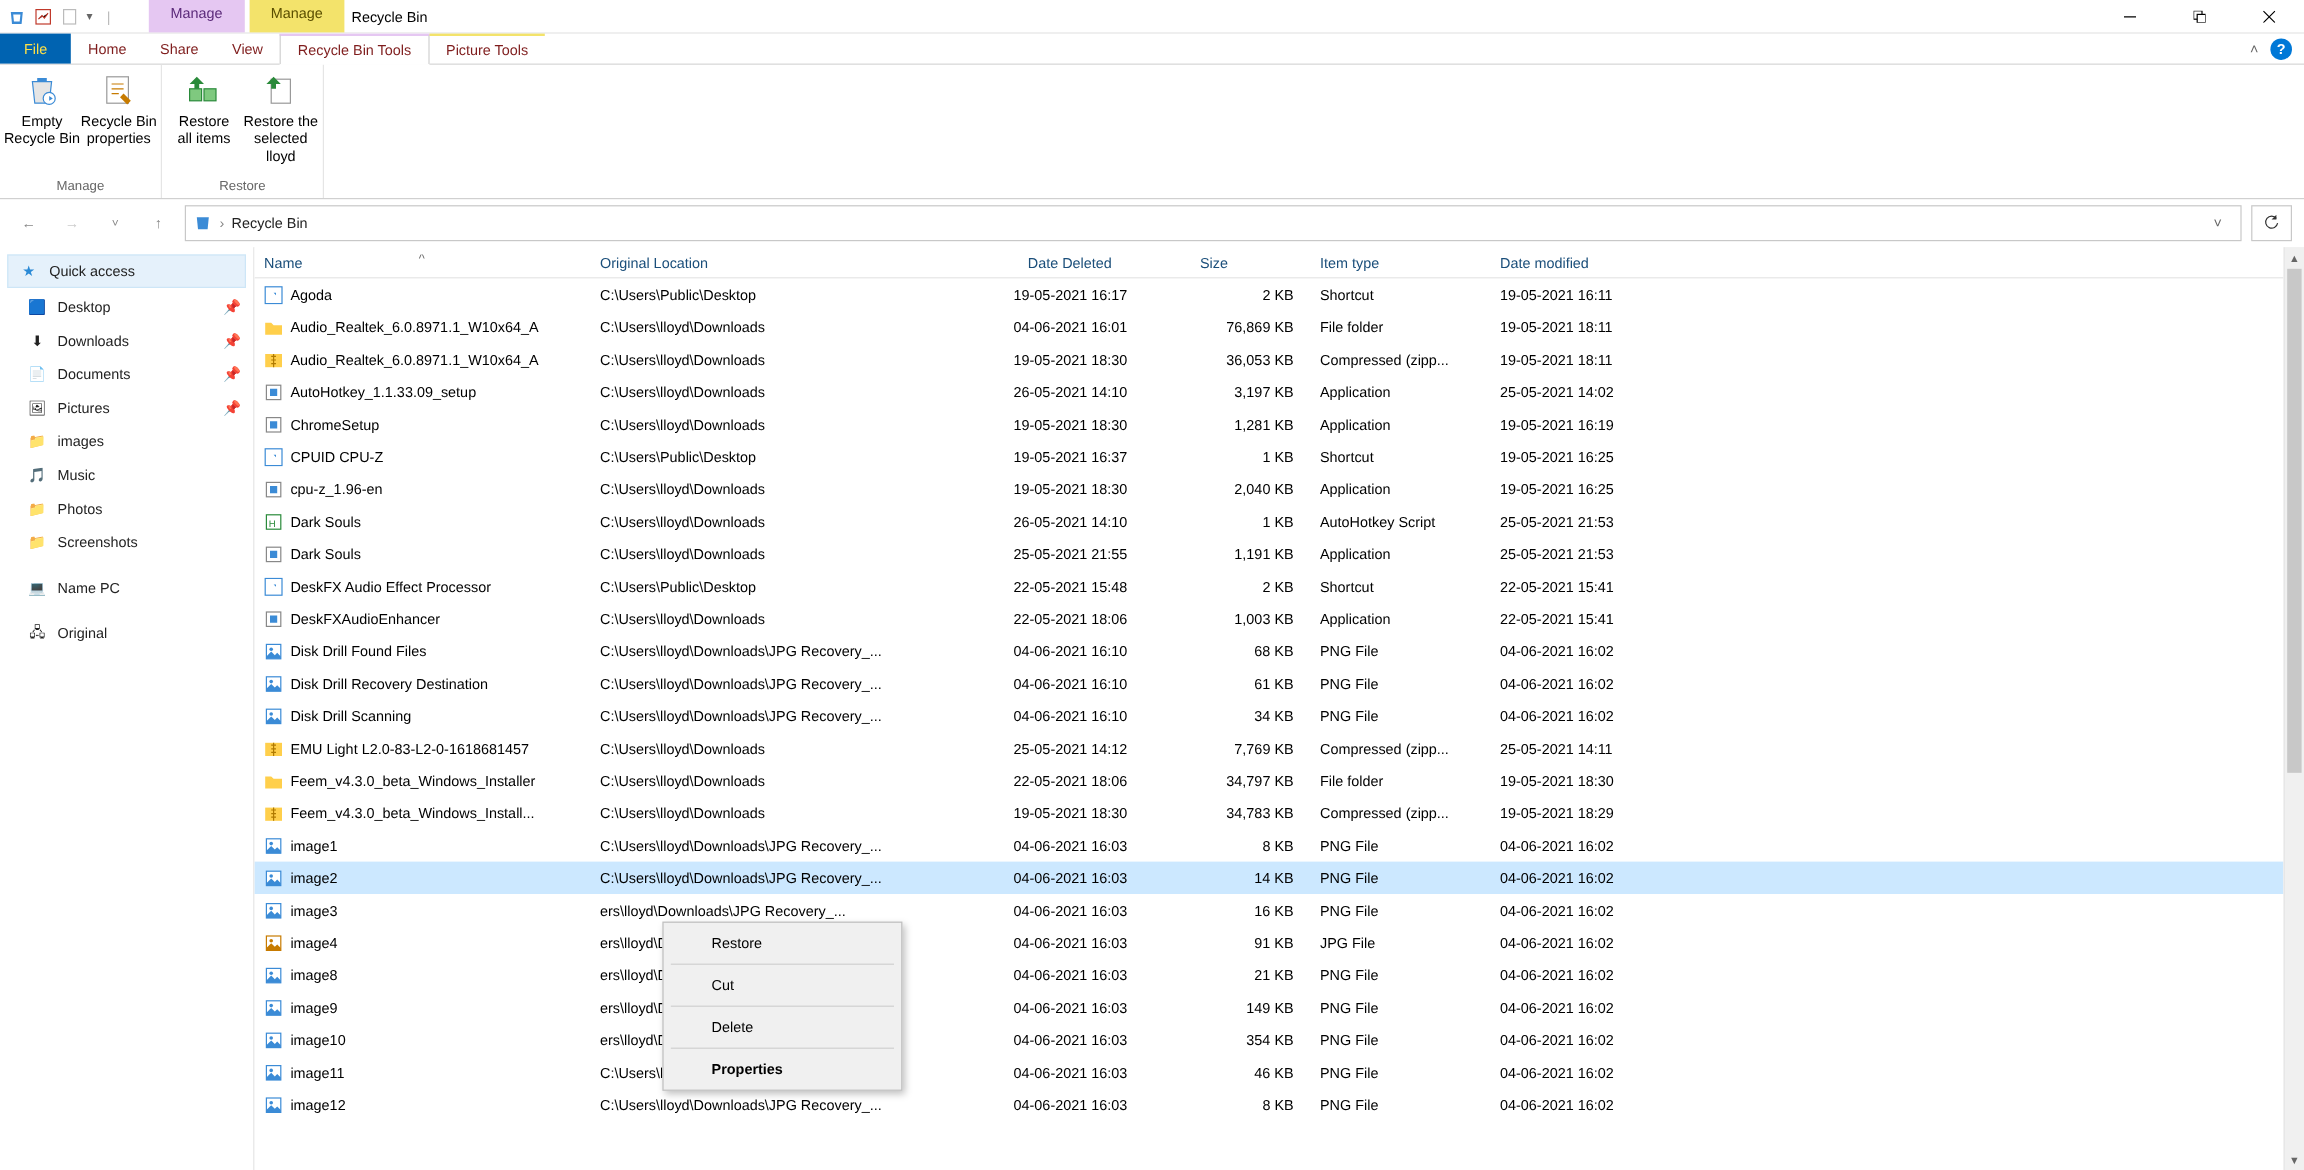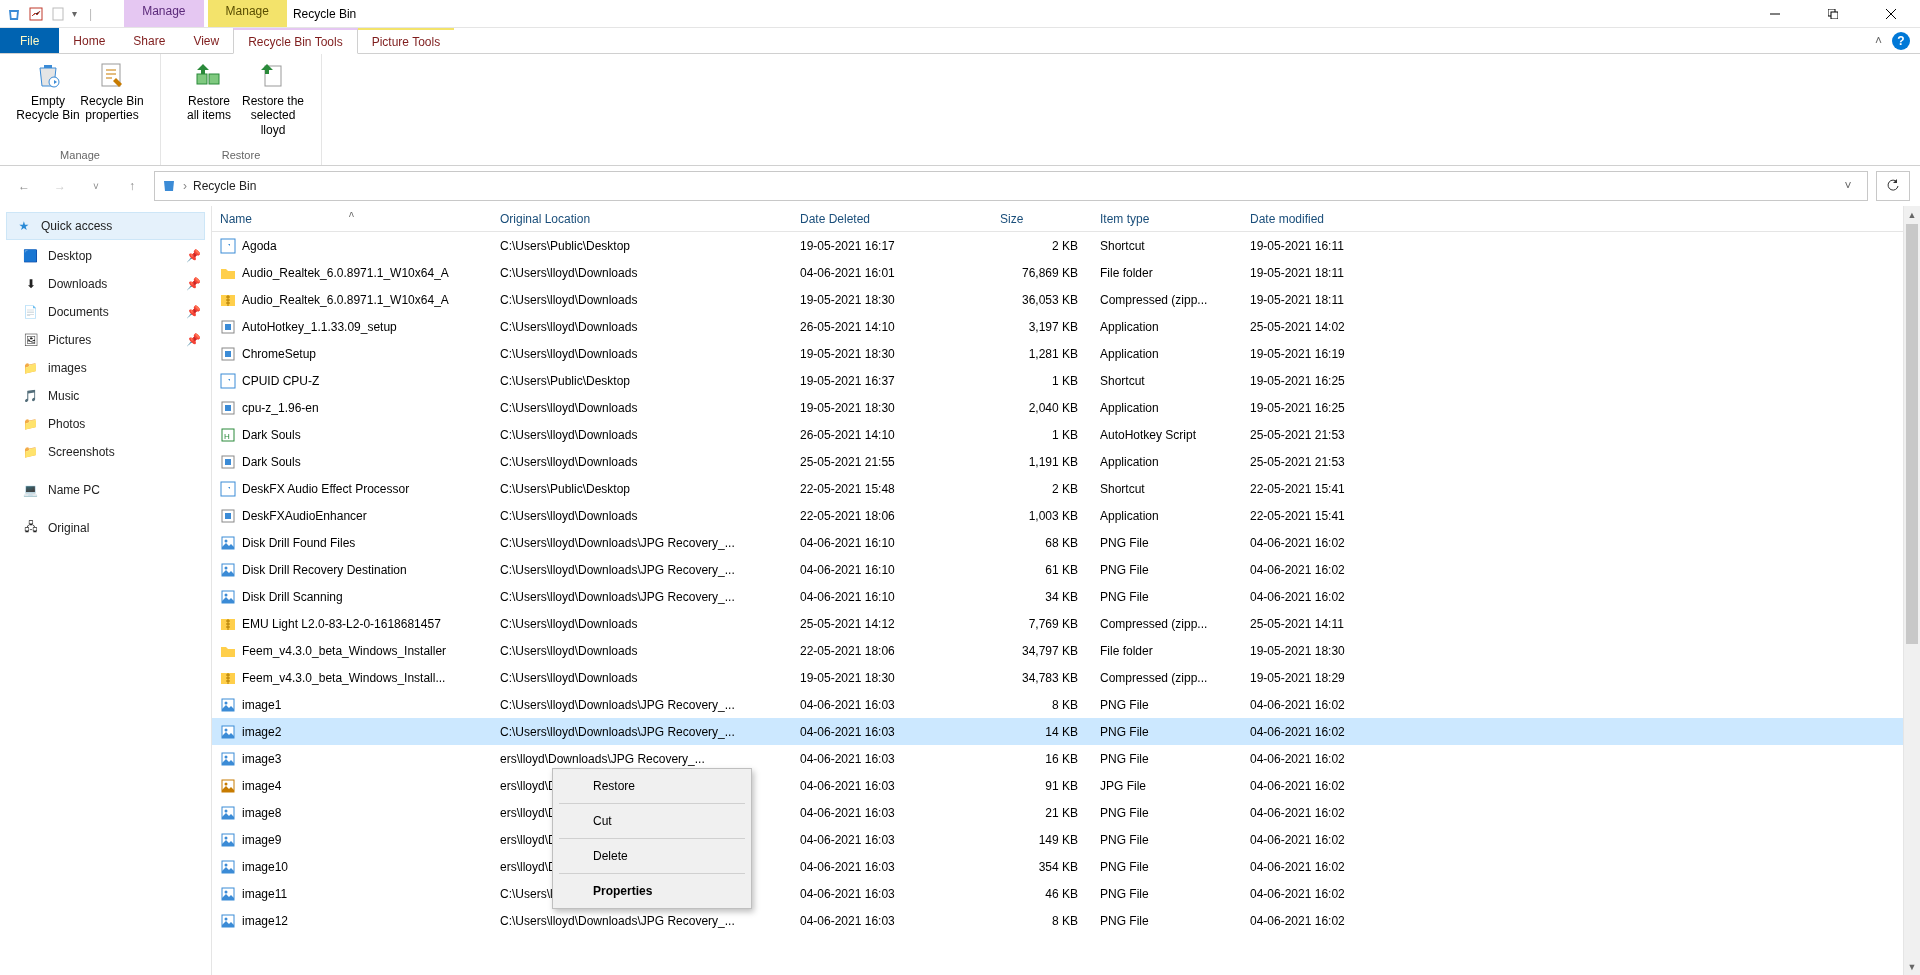--- a/index.html
+++ b/index.html
@@ -15,28 +15,28 @@
 .ctx-tab.yellow { background: #f3e36b; color: #5a4e00; margin-left: 4px; }
 .title-spacer { width: 20px; }
 .title-text { flex: 1; display: flex; align-items: center; padding-left: 6px; }
 .caption-btns { display: flex; }
 .caption-btn { width: 58px; display: flex; align-items: center; justify-content: center; }
 .caption-btn svg { width: 10px; height: 10px; }
 
 
 .ribbon-tabs { height: 26px; display: flex; align-items: stretch; border-bottom: 1px solid #d0d0d0; }
 .ribbon-tab { padding: 0 14px; display: flex; align-items: center; color: #7f1d1d; }
-.ribbon-tab.file { background: #0063b1; color: #fef9c3; padding: 2px 20px; }
+.ribbon-tab.file { background: #0063b1; color: #fde047; padding: 2px 20px; }
 .ribbon-tab.active { border: 1px solid #d0d0d0; border-bottom-color: #fff; background: #fff; margin-bottom: -1px; }
 .ribbon-right { margin-left: auto; display: flex; align-items: center; padding-right: 10px; gap: 10px; }
 .help-q { width: 18px; height: 18px; border-radius: 50%; background: #0078d7; color: #fff; font-weight: bold; display: flex; align-items: center; justify-content: center; font-size: 12px; }
 
 
 .ribbon-body { height: 112px; display: flex; border-bottom: 1px solid #d0d0d0; background: #fff; }
-.ribbon-group { display: flex; flex-direction: column; border-right: 1px solid #e5e5e5; padding: 4px 16px 0; }
+.ribbon-group { display: flex; flex-direction: column; border-right: 1px solid #e5e5e5; padding: 4px 3px 0; }
 .ribbon-group-btns { display: flex; flex: 1; }
 .ribbon-btn { width: 64px; display: flex; flex-direction: column; align-items: center; justify-content: flex-start; padding-top: 2px; text-align: center; line-height: 1.2; }
 .ribbon-btn .iconbox { width: 32px; height: 32px; margin-bottom: 2px; display: flex; align-items: center; justify-content: center; }
 .ribbon-group-label { text-align: center; font-size: 11px; color: #666; padding: 2px 0 4px; }
 
 
 .addr-row { height: 40px; display: flex; align-items: center; gap: 8px; padding: 0 10px; }
 .nav-btn { width: 28px; height: 28px; display: flex; align-items: center; justify-content: center; color: #888; }
 .addr-box { flex: 1; height: 30px; border: 1px solid #c8c8c8; display: flex; align-items: center; padding: 0 6px; gap: 6px; }
 .addr-box .crumb { color: #222; }
@@ -62,21 +62,21 @@
 .trow { height: 27px; display: flex; align-items: center; }
 .trow.sel { background: #cce8ff; }
 .td { padding: 0 8px; white-space: nowrap; overflow: hidden; text-overflow: ellipsis; }
 .td.size { text-align: right; padding-right: 14px; }
 .td.name { display: flex; align-items: center; gap: 6px; }
 .file-ico { width: 16px; height: 16px; flex: 0 0 16px; }
 
 
 .c-name { width: 280px; }
 .c-orig { width: 300px; }
-.c-del  { width: 200px; }
+.c-del  { width: 200px; text-align: center; }
 .c-size { width: 100px; }
 .c-type { width: 150px; }
 .c-mod  { width: 180px; }
 
 
 .ic-shortcut rect{fill:#fff;stroke:#3b8bd6;} .ic-shortcut path{fill:#3b8bd6;}
 .ic-folder path{fill:#ffcf4b;}
 .ic-zip rect{fill:#ffcf4b;} .ic-zip line{stroke:#b07a00;stroke-width:1;}
 .ic-app rect{fill:#fff;stroke:#888;} .ic-app path{fill:#3b8bd6;}
 .ic-png rect{fill:#fff;stroke:#3b8bd6;} .ic-png circle{fill:#3b8bd6;}

